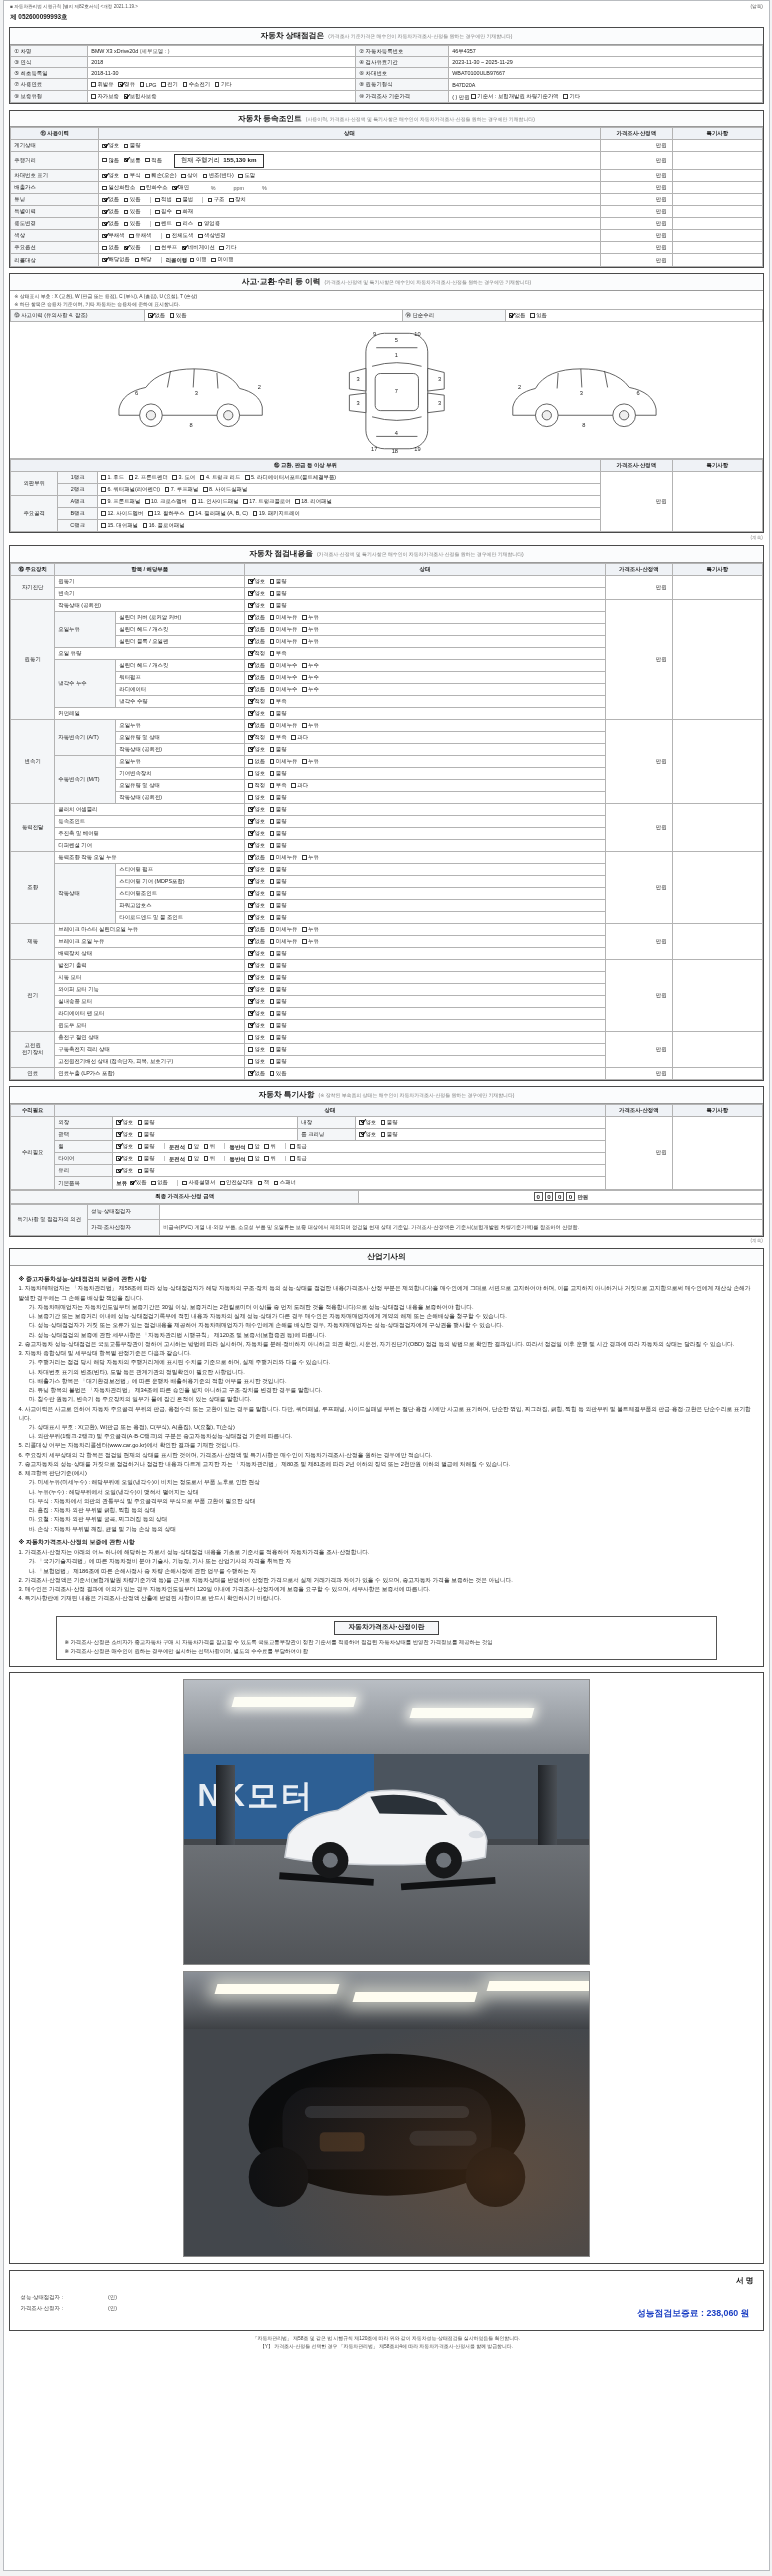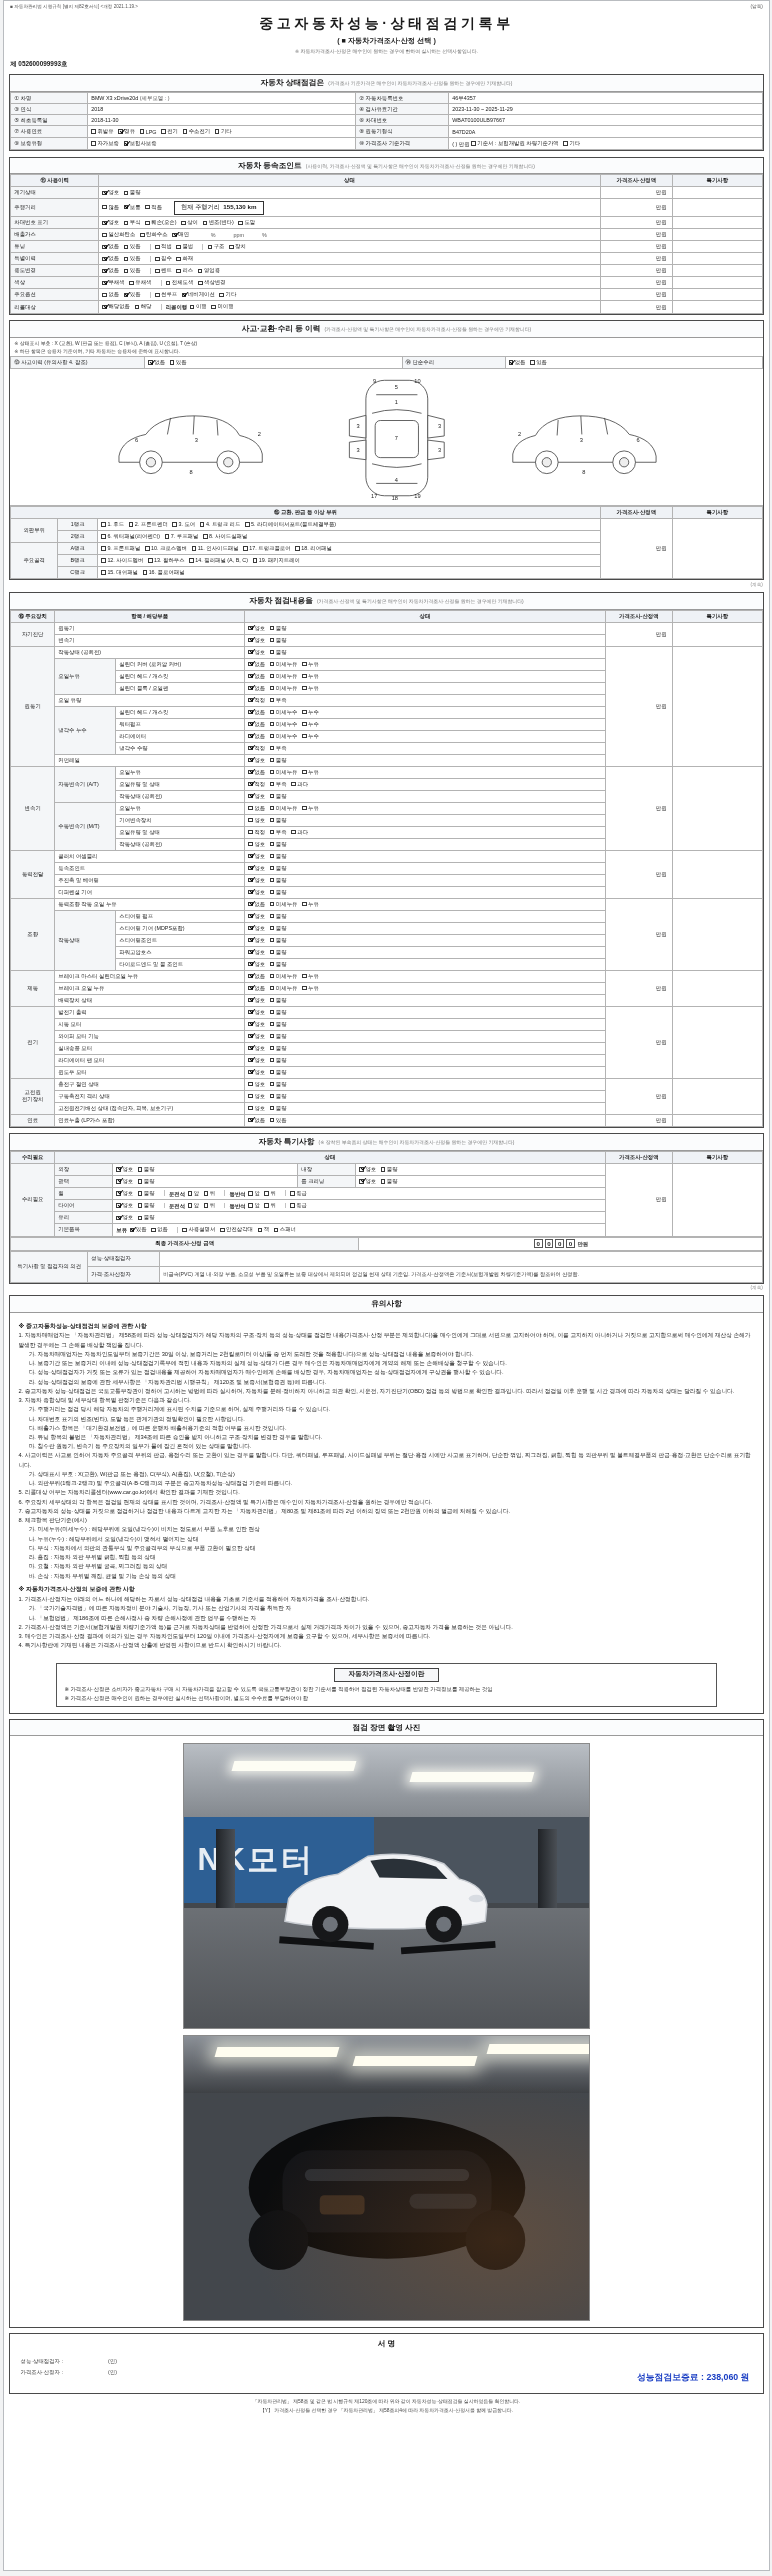--- a/index.html
+++ b/index.html
@@ -64,25 +64,20 @@
 </head>
 <body>
 
 <div class="sheet">
 
   <div class="metaline">
     <span>■ 자동차관리법 시행규칙 [별지 제82호서식] &lt;개정 2021.1.19.&gt;</span>
     <span>(앞쪽)</span>
   </div>
 
-  <div class="titleblock">
-    <div class="title">중고자동차성능·상태점검기록부</div>
-    <div class="subtitle">( ■ 자동차가격조사·산정 선택 )</div>
-    <div class="subnote">※ 자동차가격조사·산정은 매수인이 원하는 경우에 한하여 실시하는 선택사항입니다.</div>
-  </div>
   <div class="docno">제 052600099993호</div>
 
   <div class="box">
     <div class="sechead"><span>자동차 상태점검은</span><span class="note">(가격조사 기준가격은 매수인이 자동차가격조사·산정을 원하는 경우에만 기재합니다)</span></div>
     <table>
       <colgroup>
           <col style="width:77px">
           <col style="width:268px">
           <col style="width:93px">
           <col>
@@ -1242,21 +1237,21 @@
           <tr>
             <td class="lab">가격·조사산정자</td>
             <td style="height:15.5px;font-size:5.2px;color:#333">비금속(PVC) 계열 내·외장 부품, 소모성 부품 및 오일류는 보증 대상에서 제외되며 점검일 현재 상태 기준임. 가격조사·산정액은 기준서(보험개발원 차량기준가액)를 참조하여 산정함.</td>
           </tr>
         </tbody>
     </table>
   </div>
   <div class="cont">(계속)</div>
 
   <div class="box">
-    <div class="sechead"><span>유의사항</span></div>
+    <div class="sechead"><span>산업기사의</span></div>
     <div class="noticebody" id="notice-body">
         <div class="nl h">※ 중고자동차성능·상태점검의 보증에 관한 사항</div>
         <div class="nl ">1. 자동차매매업자는 「자동차관리법」 제58조에 따라 성능·상태점검자가 해당 자동차의 구조·장치 등의 성능·상태를 점검한 내용(가격조사·산정 부분은 제외합니다)을 매수인에게 그대로 서면으로 고지하여야 하며, 이를 고지하지 아니하거나 거짓으로 고지함으로써 매수인에게 재산상 손해가 발생한 경우에는 그 손해를 배상할 책임을 집니다.</div>
         <div class="nl i">가. 자동차매매업자는 자동차인도일부터 보증기간은 30일 이상, 보증거리는 2천킬로미터 이상(둘 중 먼저 도래한 것을 적용합니다)으로 성능·상태점검 내용을 보증하여야 합니다.</div>
         <div class="nl i">나. 보증기간 또는 보증거리 이내에 성능·상태점검기록부에 적힌 내용과 자동차의 실제 성능·상태가 다른 경우 매수인은 자동차매매업자에게 계약의 해제 또는 손해배상을 청구할 수 있습니다.</div>
         <div class="nl i">다. 성능·상태점검자가 거짓 또는 오류가 있는 점검내용을 제공하여 자동차매매업자가 매수인에게 손해를 배상한 경우, 자동차매매업자는 성능·상태점검자에게 구상권을 행사할 수 있습니다.</div>
         <div class="nl i">라. 성능·상태점검의 보증에 관한 세부사항은 「자동차관리법 시행규칙」 제120조 및 보증서(보험증권 등)에 따릅니다.</div>
         <div class="nl ">2. 중고자동차 성능·상태점검은 국토교통부장관이 정하여 고시하는 방법에 따라 실시하며, 자동차를 분해·정비하지 아니하고 외관 확인, 시운전, 자기진단기(OBD) 점검 등의 방법으로 확인한 결과입니다. 따라서 점검일 이후 운행 및 시간 경과에 따라 자동차의 상태는 달라질 수 있습니다.</div>
         <div class="nl ">3. 자동차 종합상태 및 세부상태 항목별 판정기준은 다음과 같습니다.</div>
         <div class="nl i">가. 주행거리는 점검 당시 해당 자동차의 주행거리계에 표시된 수치를 기준으로 하며, 실제 주행거리와 다를 수 있습니다.</div>
@@ -1288,21 +1283,20 @@
     <div class="pricebox">
       <div class="pbt">자동차가격조사·산정이란</div>
       <div id="pricebox-lines">
           <div class="pbl">※ 가격조사·산정은 소비자가 중고자동차 구매 시 자동차가격을 참고할 수 있도록 국토교통부장관이 정한 기준서를 적용하여 점검된 자동차상태를 반영한 가격정보를 제공하는 것임</div>
           <div class="pbl">※ 가격조사·산정은 매수인이 원하는 경우에만 실시하는 선택사항이며, 별도의 수수료를 부담하여야 함</div>
         </div>
     </div>
   </div>
 
   <div class="box photosec">
-    <div class="sechead"><span>점검 장면 촬영 사진</span></div>
     <div class="photo p1">
       <div class="ceil"></div>
       <div class="lightbar" style="left:12%;top:6%"></div>
       <div class="lightbar" style="left:56%;top:10%"></div>
       <div class="wall"></div>
       <div class="bluewall">
           <span class="signage">NK모터</span>
         </div>
       <div class="post" style="left:8%"></div>
       <div class="post" style="right:8%"></div>
@@ -1331,21 +1325,21 @@
         <rect x="110" y="130" width="60" height="26" rx="6" fill="#3a2d22"></rect>
         <rect x="230" y="128" width="90" height="20" rx="10" fill="#26292e"></rect>
         <circle cx="55" cy="190" r="40" fill="#101113"></circle>
         <circle cx="345" cy="190" r="40" fill="#101113"></circle>
       </svg>
       <div class="warm"></div>
     </div>
   </div>
 
   <div class="box signbox">
-    <div style="text-align:center;font-size:7.7px;font-weight:bold">서 명</div>
+    <div style="text-align:right;font-size:7.7px;font-weight:bold">서 명</div>
     <div class="signlines" id="sign-lines">
         <div style="white-space:pre">성능·상태점검자 :                              (인)</div>
         <div style="white-space:pre">가격조사·산정자 :                              (인)</div>
       </div>
     <div class="fee">성능점검보증료 : 238,060 원</div>
   </div>
 
   <div class="footer" id="footer-lines">
       <div>「자동차관리법」 제58조 및 같은 법 시행규칙 제120조에 따라 위와 같이 자동차성능·상태점검을 실시하였음을 확인합니다.</div>
       <div>【Y】 가격조사·산정을 선택한 경우 「자동차관리법」 제58조의4에 따라 자동차가격조사·산정서를 함께 발급합니다.</div>

